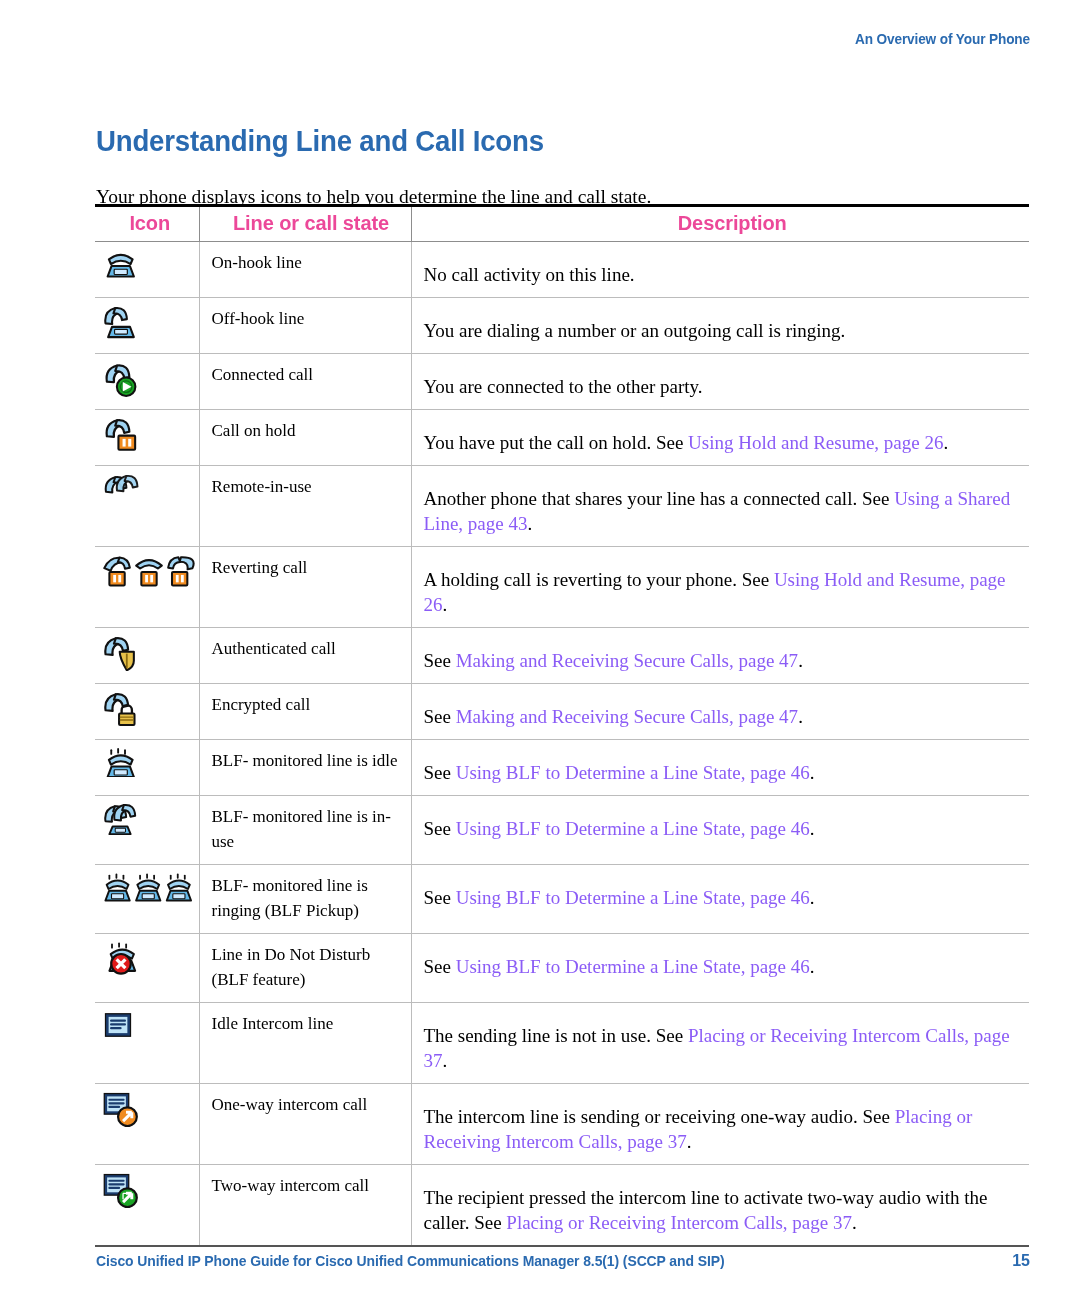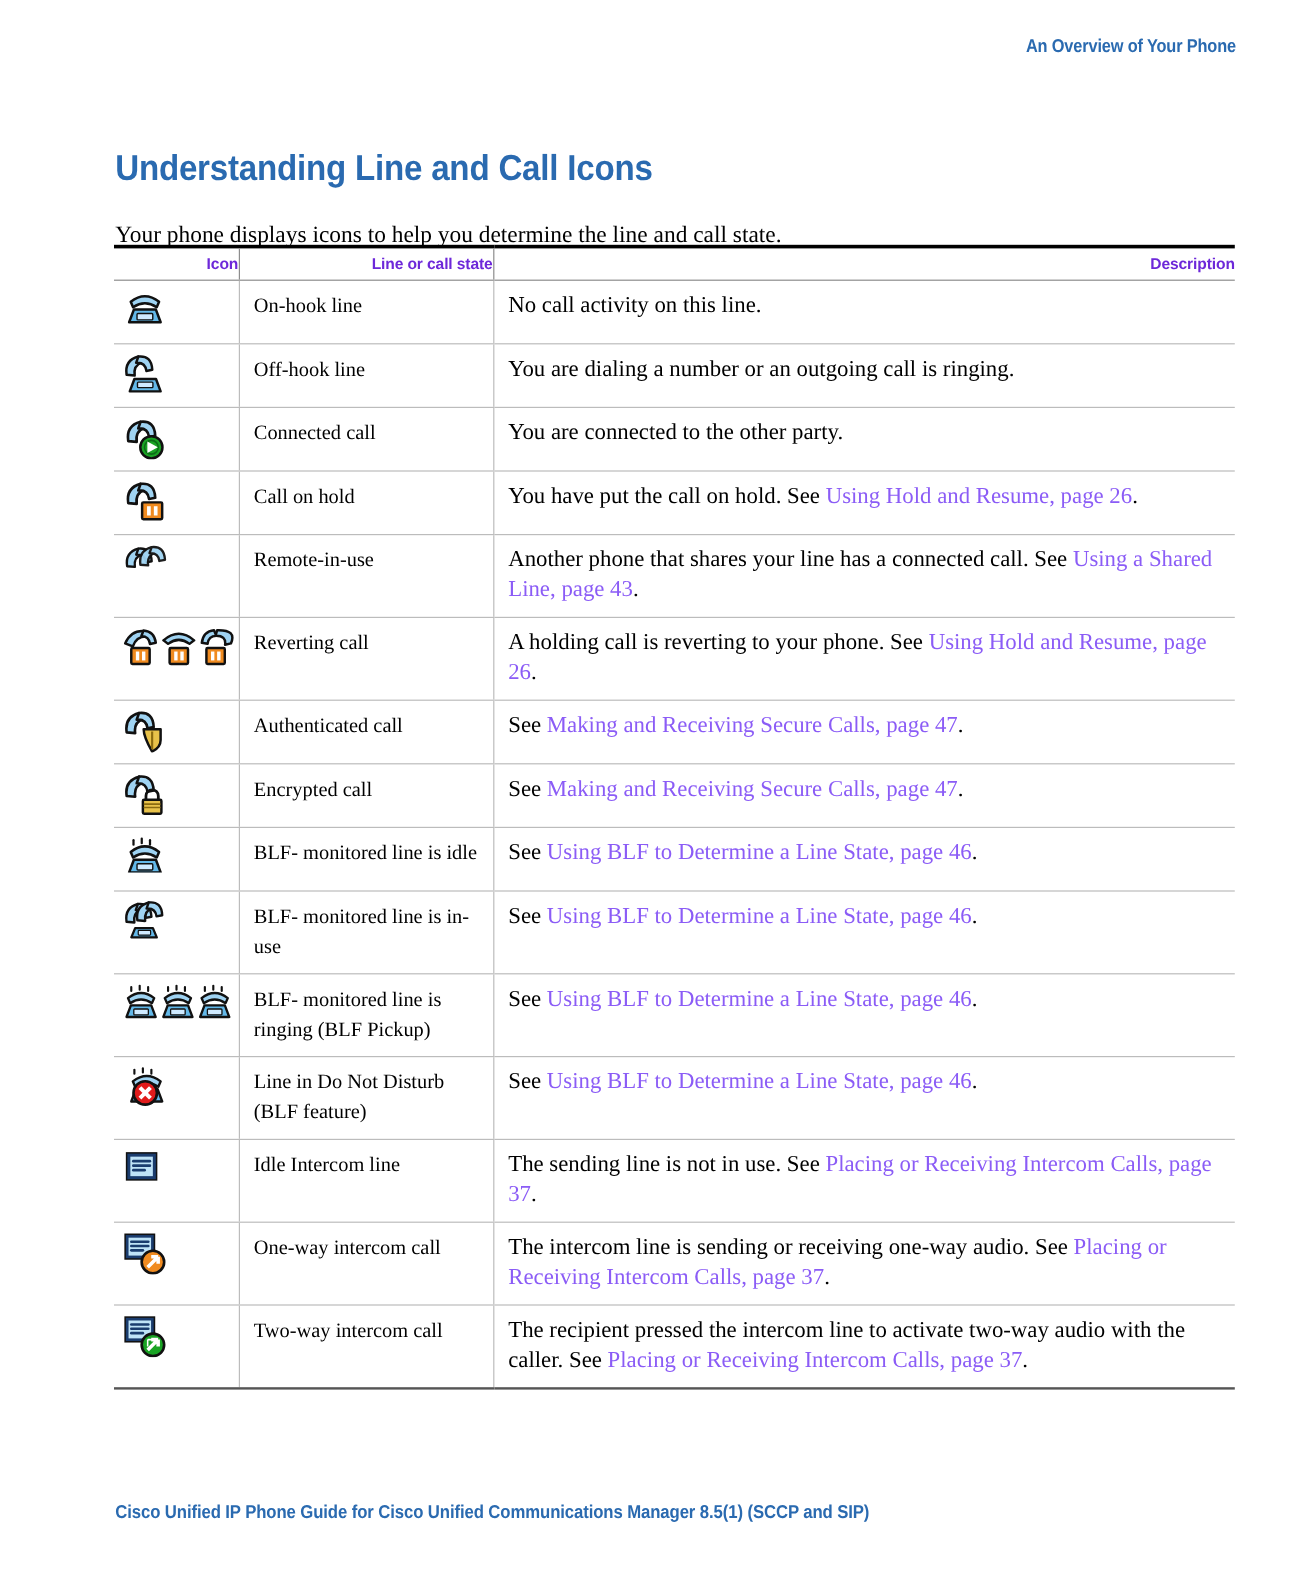--- a/index.html
+++ b/index.html
@@ -83,24 +83,24 @@
     padding: 0;
     border-bottom: 1.5px solid #bcbcbc;
   }
 
   
   .icon-table thead tr th {
     border-top: 3px solid #000000;
     border-bottom: 1.5px solid #8d8d8d;
     font-family: "Liberation Sans Narrow", "Liberation Sans", sans-serif;
     font-weight: bold;
-    font-size: 13px;
-    color: #6d28d9;
+    font-size: 20px;
+    color: #ec4899;
     padding: 5px 0 6px 0;
-    text-align: right;
+    text-align: center;
     letter-spacing: -0.1px;
   }
   .icon-table thead th.h-icon  { padding-left: 6px; }
   .icon-table thead th.h-state { padding-left: 12px; border-left: 1.5px solid #8d8d8d; }
   .icon-table thead th.h-desc  { padding-left: 24px; border-left: 1.5px solid #8d8d8d; }
 
   .icon-table tbody td.cell-state,
   .icon-table tbody td.cell-desc {
     border-left: 1.5px solid #bcbcbc;
   }
@@ -112,21 +112,21 @@
   td.cell-icon {
     padding: 7px 0 7px 8px;
     height: 38px;
   }
   td.cell-state {
     padding: 8px 8px 10px 12px;
     font-size: 17px;
     line-height: 25px;
   }
   td.cell-desc {
-    padding: 8px 6px 10px 12px;
+    padding: 20px 6px 10px 12px;
     font-size: 19px;
     line-height: 25px;
   }
   .xref { color: #8b5cf6; }
   .footer-text {
     position: absolute;
     left: 96px;
     top: 1252px;
     font-family: "Liberation Sans Narrow", "Liberation Sans", sans-serif;
     font-weight: bold;
@@ -447,14 +447,15 @@
               </g>
             </svg>
           </td>
           <td class="cell-state">Two-way intercom call</td>
           <td class="cell-desc"><span>The recipient pressed the intercom line to activate two-way audio with the caller. See </span><span class="xref">Placing or Receiving Intercom Calls, page 37</span><span>.</span></td>
         </tr>
       </tbody>
   </table>
 
   <div class="footer-text">Cisco Unified IP Phone Guide for Cisco Unified Communications Manager 8.5(1) (SCCP and SIP)</div>
+  <div class="footer-page">15</div>
 
 </div>
 
 </body></html>

